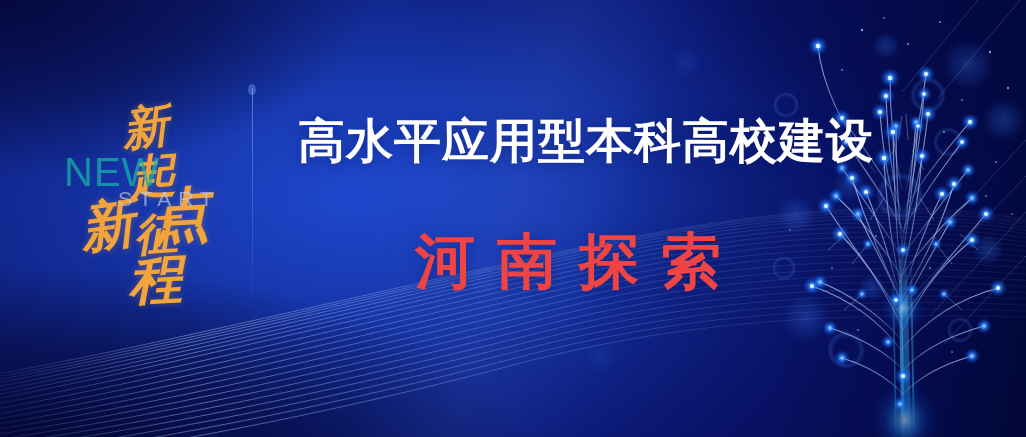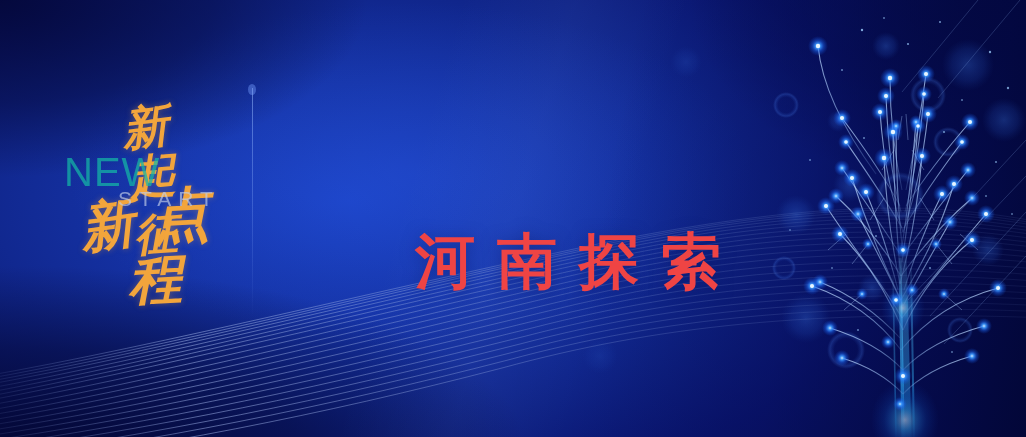--- a/index.html
+++ b/index.html
@@ -438,15 +438,16 @@
     <span class="cal-char" style="left:80px; top:198px; font-size:54px; transform:rotate(-8deg);">新</span>
     <span class="cal-char" style="left:134px; top:212px; font-size:44px; transform:rotate(-4deg);">征</span>
     <span class="cal-char" style="left:128px; top:252px; font-size:54px; transform:rotate(-3deg);">程</span>
   </div>
 
   <div class="newstart">
     <div class="new-word">NEW</div>
     <div class="start-word">START</div>
   </div>
 
+  <div class="title-main">高水平应用型本科高校建设</div>
   <div class="title-sub">河南探索</div>
 
 </div>
 
 </body></html>

